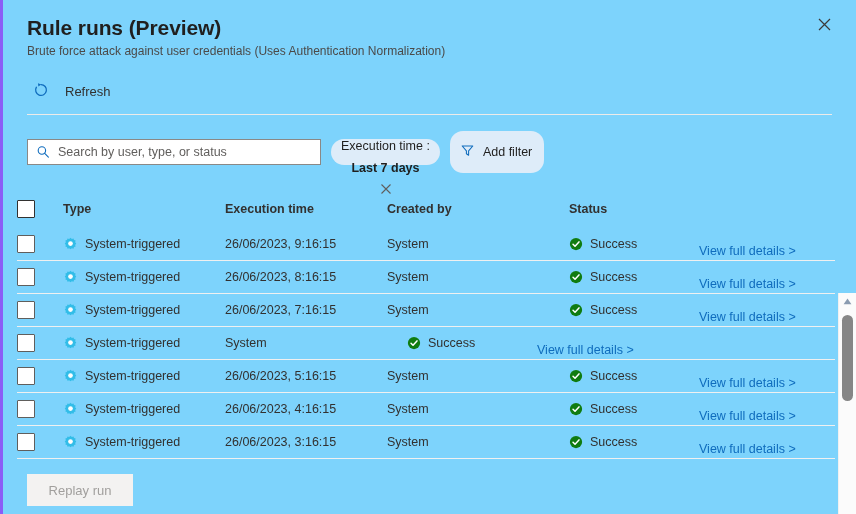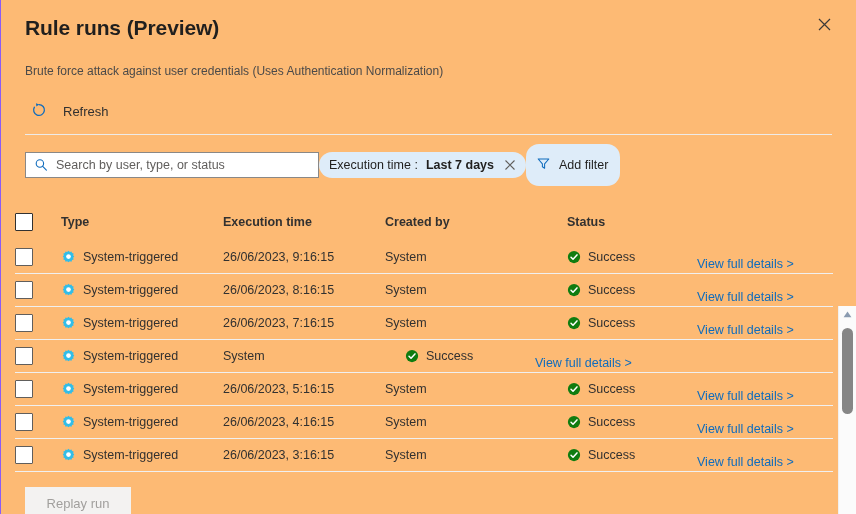--- a/index.html
+++ b/index.html
@@ -12,43 +12,43 @@
     background: #ffffff;
     font-family: "Liberation Sans", sans-serif;
     color: #323130;
     overflow: hidden;
   }
 
   .blade {
     position: relative;
     width: 856px;
     height: 514px;
-    background: #fdba74;
-    border-left: 1px solid #8b5cf6;
+    background: #7dd3fc;
+    border-left: 3px solid #8b5cf6;
     box-sizing: border-box;
     overflow: hidden;
   }
 
   
   .header {
     padding: 14px 24px 0 24px;
   }
   .title {
     font-size: 21px;
     font-weight: 600;
     letter-spacing: -0.1px;
     color: #201f1e;
     line-height: 28px;
     margin: 0;
   }
   .subtitle {
     font-size: 12px;
     color: #4b4a49;
     line-height: 18px;
-    margin-top: 20px;
+    margin-top: 0;
   }
 
   .close-btn {
     position: absolute;
     top: 10px;
     right: 18px;
     width: 28px;
     height: 28px;
     display: flex;
     align-items: center;
@@ -83,24 +83,25 @@
   .cmd-item .label { font-size: 13px; }
 
   .cmd-divider {
     margin: 6px 24px 0 24px;
     height: 1px;
     background: #edebe9;
   }
 
   
   .filterrow {
-    margin-top: 5px;
+    margin-top: 12px;
     padding: 4px 24px;
     display: flex;
     align-items: center;
+    gap: 10px;
   }
   .searchbox {
     width: 294px;
     height: 26px;
     border: 1px solid #8a8886;
     background: #fff;
     display: flex;
     align-items: center;
     padding: 0 8px;
     box-sizing: border-box;
@@ -123,20 +124,21 @@
     align-items: center;
     gap: 8px;
     height: 26px;
     padding: 0 10px;
     border-radius: 13px;
     background: #deecf9;
     font-size: 12.5px;
     color: #201f1e;
     cursor: pointer;
     white-space: nowrap;
+    flex-direction: column;
   }
   .pill .pkey { color: #201f1e; }
   .pill .pval { font-weight: 700; color: #201f1e; }
   .pill .pclose { display:flex; align-items:center; cursor:pointer; margin-left:2px; }
 
   .addfilter {
     display: flex;
     align-items: center;
     gap: 8px;
     height: 42px;

